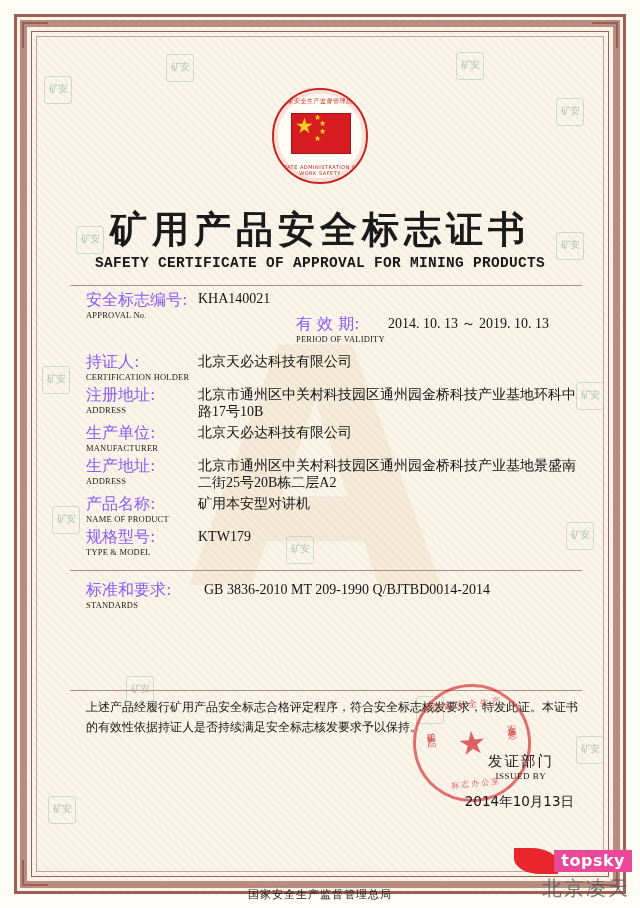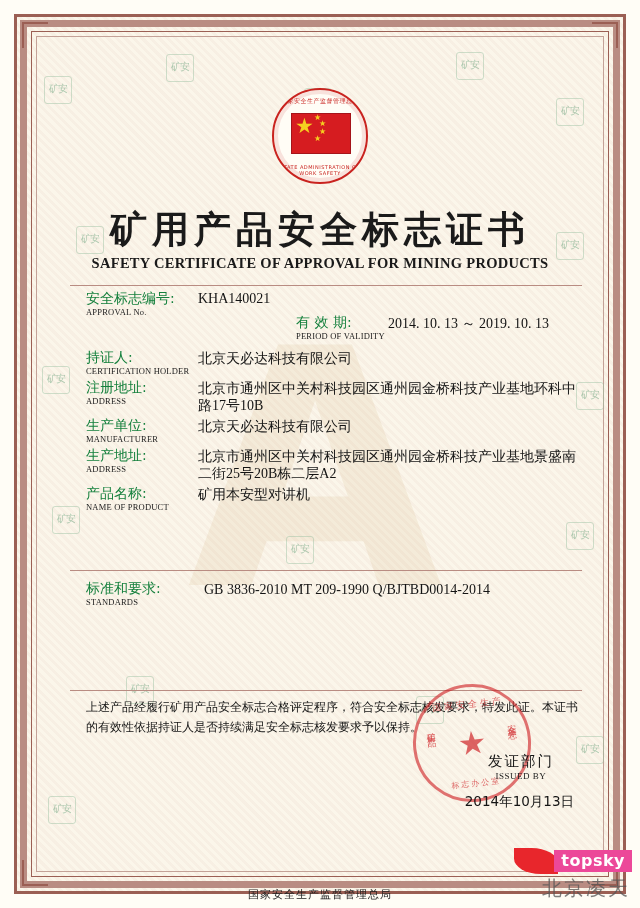--- a/index.html
+++ b/index.html
@@ -174,21 +174,21 @@
     font-weight: bold;
     font-size: 37px;
     letter-spacing: 5px;
     color: #1a1a1a;
   }
   .title-en {
     position: absolute;
     left: 0; right: 0;
     top: 255px;
     text-align: center;
-    font-family: Liberation Serif, serif;
+    font-family: Liberation Mono, monospace;
     font-weight: bold;
     font-size: 14.5px;
     letter-spacing: 0.3px;
     color: #1a1a1a;
   }
 
   
   .fields {
     position: absolute;
     left: 86px;
@@ -199,22 +199,22 @@
     display: flex;
     align-items: flex-start;
     margin-bottom: 3px;
   }
   .label-block {
     width: 112px;
     flex: 0 0 112px;
   }
   .label-cn {
     font-family: "DejaVu Sans", sans-serif;
-    font-size: 14px;
-    color: #15803d;
+    font-size: 16px;
+    color: #8b5cf6;
     letter-spacing: 0px;
     white-space: nowrap;
   }
   .label-en {
     font-family: "Liberation Serif", serif;
     font-size: 8.5px;
     color: #222;
     letter-spacing: 0.2px;
     margin-top: -1px;
     white-space: nowrap;
@@ -491,20 +491,27 @@
     </div>
 
     <div class="row">
       <div class="label-block">
         <div class="label-cn"><span class="spread">产品名称</span>:</div>
         <div class="label-en">NAME OF PRODUCT</div>
       </div>
       <div class="value">矿用本安型对讲机</div>
     </div>
 
+    <div class="row">
+      <div class="label-block">
+        <div class="label-cn"><span class="spread">规格型号</span>:</div>
+        <div class="label-en">TYPE &amp; MODEL</div>
+      </div>
+      <div class="value value-mono">KTW179</div>
+    </div>
   </div>
 
   <div class="sep-line" style="top:570px;"></div>
 
   <div class="fields" style="top:580px;">
     <div class="row" style="margin-bottom:2px;">
       <div class="label-block" style="width:118px;flex:0 0 118px;">
         <div class="label-cn">标准和要求:</div>
         <div class="label-en">STANDARDS</div>
       </div>

